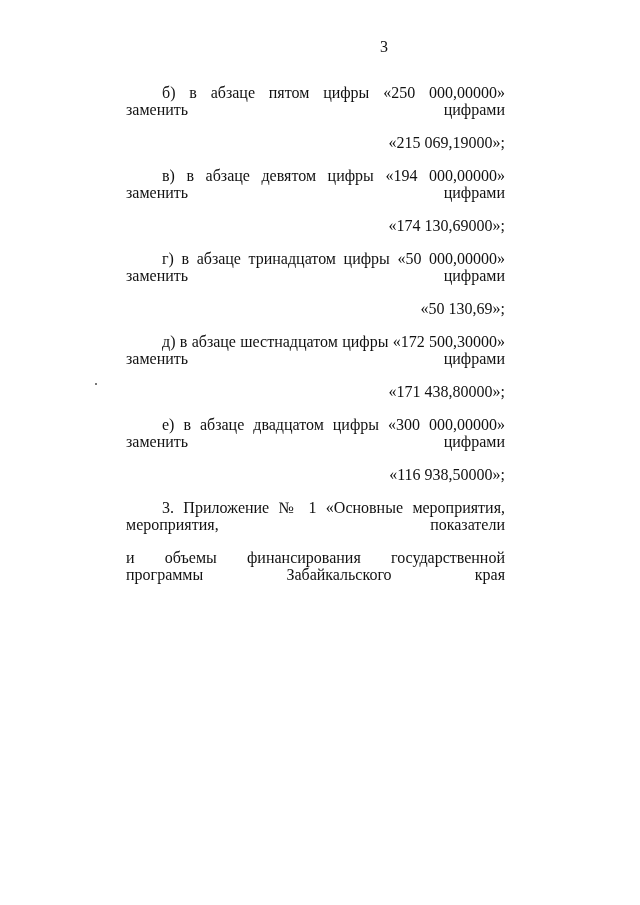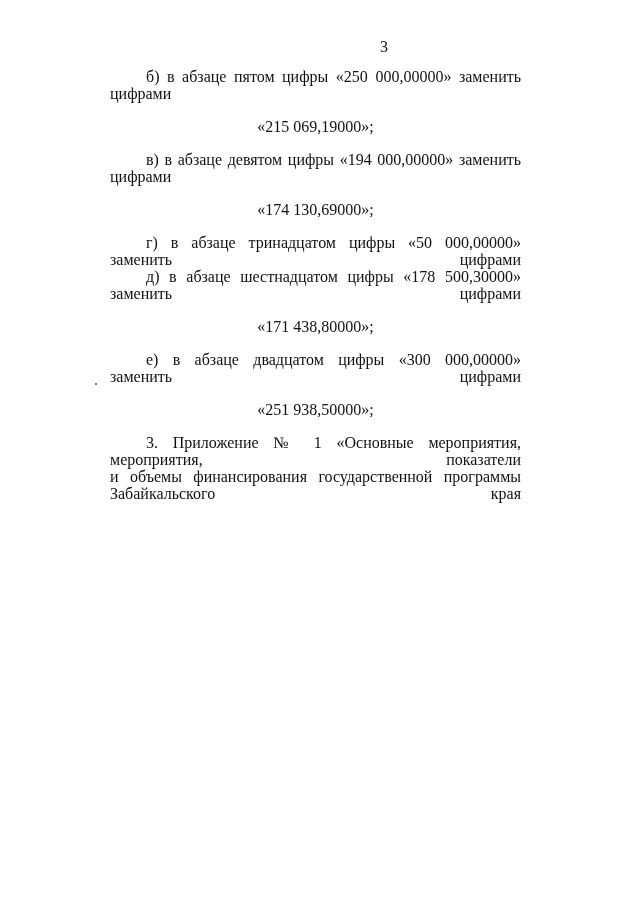--- a/index.html
+++ b/index.html
@@ -1,48 +1,49 @@
 <!DOCTYPE html>
 <html><head>
   <meta charset="utf-8">
   <style>
     html, body { margin: 0; padding: 0; background: #ffffff; }
     body { width: 640px; height: 905px; position: relative; overflow: hidden;
       font-family: "Liberation Serif", serif; color: #111; }
     .page-number { position: absolute; top: 38px; left: 0; width: 640px; text-align: center;
       font-size: 16px; left: 64px; }
     .content { position: absolute; left: 110px; top: 68px; width: 411px; font-size: 16px; line-height: 17px; }
-    .para { text-align: justify; text-align-last: justify; text-indent: 36px; margin: 0; font-family: Liberation Serif, serif; }
-    .cont { text-align: center; text-indent: 0; margin: 16px; }
+    .para { text-align: justify; text-align-last: justify; text-indent: 36px; margin: 16px; font-family: Liberation Serif, serif; }
+    .cont { text-align: right; text-indent: 0; margin: 16px; }
     .dot { position: absolute; left: 95px; top: 383px; width: 2px; height: 2px; background: #777; }
   </style>
 </head>
 <body>
 
 <div class="page-number">3</div>
 
 <div class="content">
   <div>
     <p class="para">б) в абзаце пятом цифры «250 000,00000» заменить цифрами</p>
     <p class="cont">«215 069,19000»;</p>
   </div>
   <div>
     <p class="para">в) в абзаце девятом цифры «194 000,00000» заменить цифрами</p>
     <p class="cont">«174 130,69000»;</p>
   </div>
   <div>
     <p class="para">г) в абзаце тринадцатом цифры «50 000,00000» заменить цифрами</p>
+    <p class="cont">«50 130,69»;</p>
   </div>
   <div>
-    <p class="para">д) в абзаце шестнадцатом цифры «178 500,30000» заменить цифрами</p>
+    <p class="para">д) в абзаце шестнадцатом цифры «172 500,30000» заменить цифрами</p>
     <p class="cont">«171 438,80000»;</p>
   </div>
   <div>
     <p class="para">е) в абзаце двадцатом цифры «300 000,00000» заменить цифрами</p>
-    <p class="cont">«251 938,50000»;</p>
+    <p class="cont">«116 938,50000»;</p>
   </div>
   <div class="last-para">
     <p class="para">3. Приложение № 1 «Основные мероприятия, мероприятия, показатели</p>
     <p class="para" style="text-indent:0">и объемы финансирования государственной программы Забайкальского края</p>
   </div>
 </div>
 
 <div class="dot"></div>
 
 </body></html>

